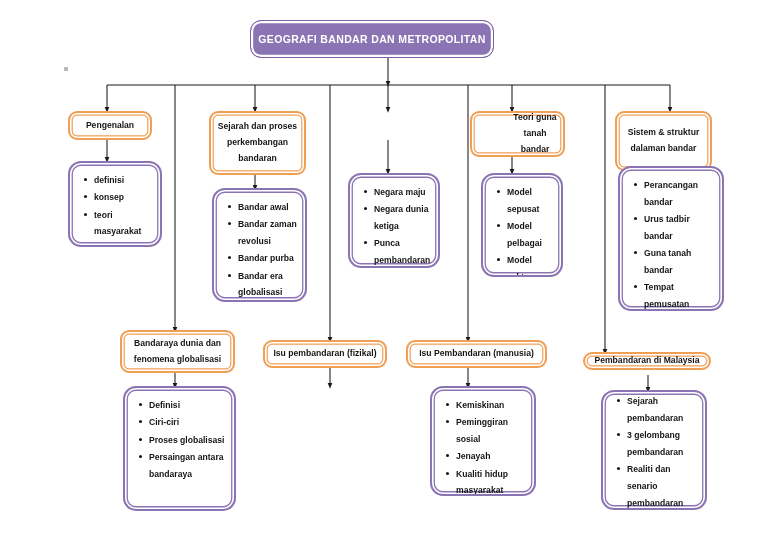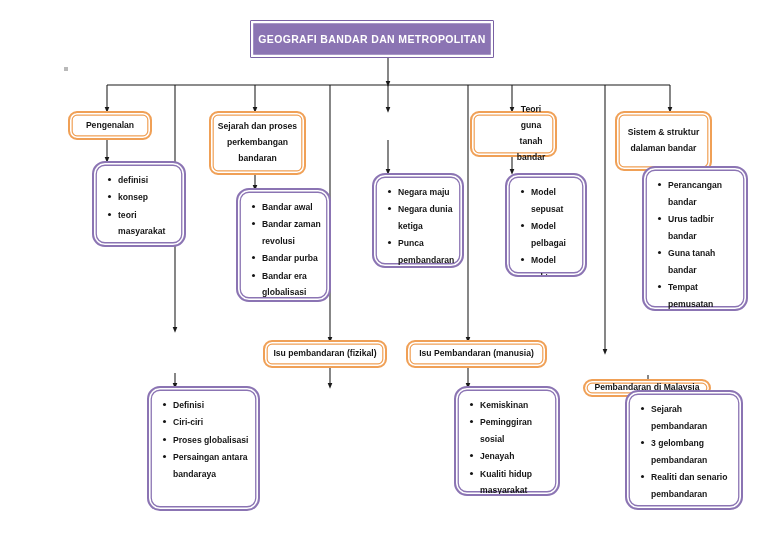--- a/index.html
+++ b/index.html
@@ -34,21 +34,21 @@
     box-sizing: border-box;
     display: flex;
     align-items: center;
     justify-content: center;
     background: #ffffff;
   }
 
   .title-node {
     background: #8b74b3;
     border: 1.6px solid #7a62a4;
-    border-radius: 1px;
+    border-radius: 11px;
     box-shadow: inset 0 0 0 2.2px #ffffff, inset 0 0 0 3.4px #8b74b3;
     color: #ffffff;
     font-size: 10.5px;
     font-weight: bold;
     letter-spacing: 0.35px;
     text-align: center;
   }
 
   .head-node {
     border: 2.1px solid #f0a056;
@@ -64,21 +64,20 @@
 
   .list-node {
     border: 2.1px solid #8b74b3;
     border-radius: 13px;
     box-shadow: inset 0 0 0 1.6px #ffffff, inset 0 0 0 2.9px #8b74b3;
     color: #151515;
     align-items: flex-start;
     justify-content: flex-start;
     overflow: hidden;
     padding: 9px 7px 4px 7px;
-    margin-left: 24px;
   }
 
   .list-node ul {
     margin: 0;
     padding: 0 0 0 17px;
     list-style: none;
     width: 100%;
   }
   .list-node li {
     position: relative;
@@ -149,21 +148,21 @@
 
   <div class="speck" style="left:64px; top:67px;"></div>
 
   <div class="node title-node" style="left:250px; top:20px; width:244px; height:38px;">GEOGRAFI BANDAR DAN METROPOLITAN</div>
 
   <div class="node head-node" style="left:68px; top:111px; width:84px; height:29px;">Pengenalan</div>
 
   <div class="node head-node" style="left:209px; top:111px; width:97px; height:64px;">Sejarah dan proses perkembangan bandaran</div>
 
 
-  <div class="node head-node" style="left:470px; top:111px; width:87px; height:46px;padding-left:41px;">Teori guna tanah bandar</div>
+  <div class="node head-node" style="left:470px; top:111px; width:95px; height:46px;padding-left:41px;">Teori guna tanah bandar</div>
 
   <div class="node head-node" style="left:615px; top:111px; width:97px; height:60px;">Sistem &amp; struktur dalaman bandar</div>
 
   <div class="node list-node" style="left:68px; top:161px; width:94px; height:86px;">
     <ul>
       <li>definisi</li>
       <li>konsep</li>
       <li>teori masyarakat</li>
     </ul>
   </div>
@@ -196,47 +195,48 @@
 
   <div class="node list-node" style="left:618px; top:166px; width:106px; height:145px;">
     <ul>
       <li>Perancangan bandar</li>
       <li>Urus tadbir bandar</li>
       <li>Guna tanah bandar</li>
       <li>Tempat pemusatan ekonomi</li>
     </ul>
   </div>
 
+  <div class="node head-node" style="left:120px; top:330px; width:115px; height:43px;">Bandaraya dunia dan fenomena globalisasi</div>
 
   <div class="node head-node" style="left:263px; top:340px; width:124px; height:28px;">Isu pembandaran (fizikal)</div>
 
   <div class="node head-node" style="left:406px; top:340px; width:141px; height:28px;">Isu  Pembandaran (manusia)</div>
 
-  <div class="node head-node" style="left:583px; top:352px; width:128px; height:18px;margin-top:27px;">Pembandaran di Malaysia</div>
+  <div class="node head-node" style="left:583px; top:352px; width:128px; height:18px;">Pembandaran di Malaysia</div>
 
   <div class="node list-node" style="left:123px; top:386px; width:113px; height:125px;">
     <ul>
       <li>Definisi</li>
       <li>Ciri-ciri</li>
       <li>Proses globalisasi</li>
       <li>Persaingan antara bandaraya</li>
     </ul>
   </div>
 
 
   <div class="node list-node" style="left:430px; top:386px; width:106px; height:110px;">
     <ul>
       <li>Kemiskinan</li>
       <li>Peminggiran sosial</li>
       <li>Jenayah</li>
       <li>Kualiti hidup masyarakat bandar</li>
     </ul>
   </div>
 
-  <div class="node list-node" style="left:601px; top:390px; width:118px; height:120px;">
+  <div class="node list-node" style="left:601px; top:390px; width:106px; height:120px;align-items:center;">
     <ul>
       <li>Sejarah pembandaran</li>
       <li>3 gelombang pembandaran</li>
       <li>Realiti dan senario pembandaran</li>
     </ul>
   </div>
 
 </div>
 
 </body></html>

